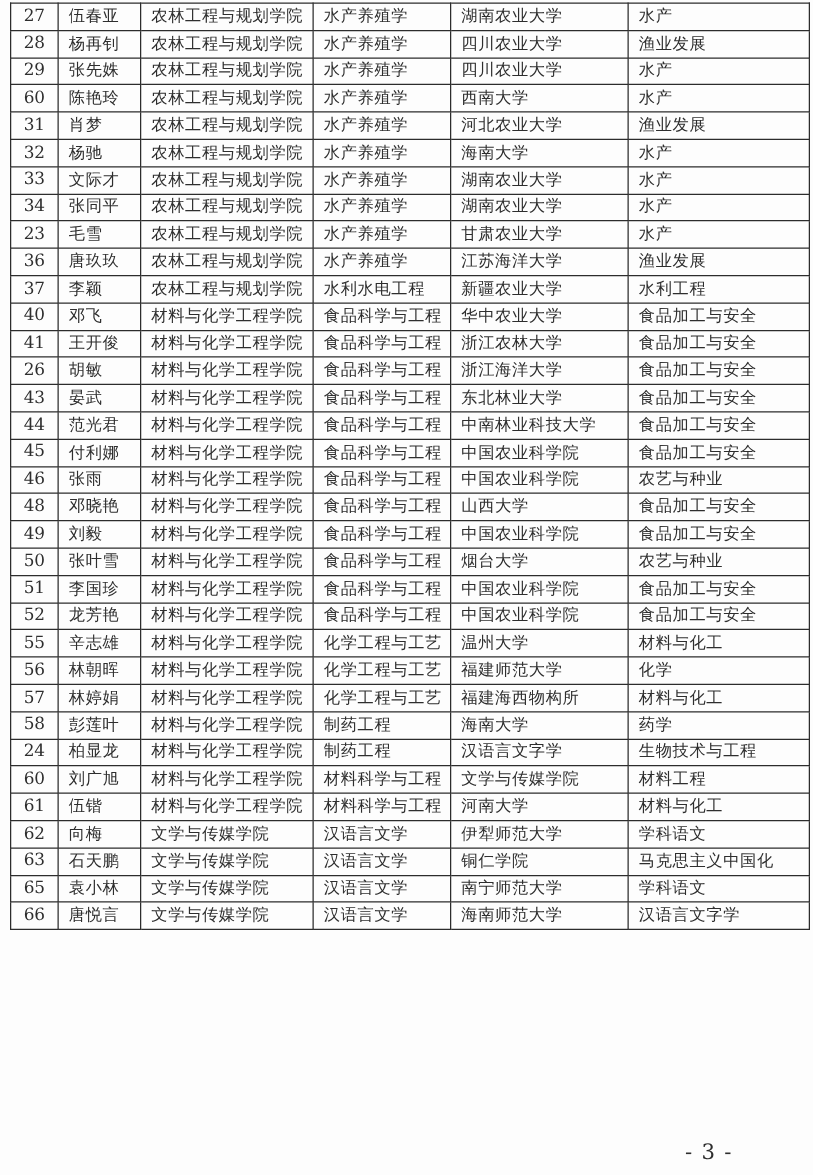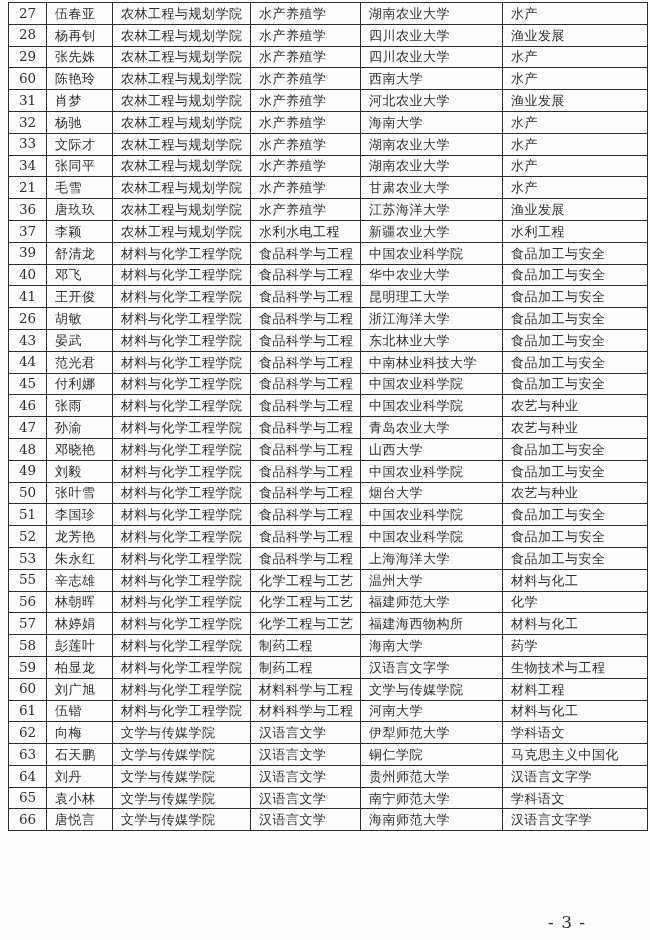--- a/index.html
+++ b/index.html
@@ -129,21 +129,21 @@
   <tr>
     <td class="col-no">34</td>
     <td class="col-name">张同平</td>
     <td class="col-college">农林工程与规划学院</td>
     <td class="col-major">水产养殖学</td>
     <td class="col-univ">湖南农业大学</td>
     <td class="col-field">水产</td>
   </tr>
 
   <tr>
-    <td class="col-no">21</td>
+    <td class="col-no">23</td>
     <td class="col-name">毛雪</td>
     <td class="col-college">农林工程与规划学院</td>
     <td class="col-major">水产养殖学</td>
     <td class="col-univ">甘肃农业大学</td>
     <td class="col-field">水产</td>
   </tr>
 
   <tr>
     <td class="col-no">36</td>
     <td class="col-name">唐玖玖</td>
@@ -156,44 +156,36 @@
   <tr>
     <td class="col-no">37</td>
     <td class="col-name">李颖</td>
     <td class="col-college">农林工程与规划学院</td>
     <td class="col-major">水利水电工程</td>
     <td class="col-univ">新疆农业大学</td>
     <td class="col-field">水利工程</td>
   </tr>
 
 
-  <tr>
-    <td class="col-no">39</td>
-    <td class="col-name">舒清龙</td>
-    <td class="col-college">材料与化学工程学院</td>
-    <td class="col-major">食品科学与工程</td>
-    <td class="col-univ">中国农业科学院</td>
-    <td class="col-field">食品加工与安全</td>
-  </tr>
 
   <tr>
     <td class="col-no">40</td>
     <td class="col-name">邓飞</td>
     <td class="col-college">材料与化学工程学院</td>
     <td class="col-major">食品科学与工程</td>
     <td class="col-univ">华中农业大学</td>
     <td class="col-field">食品加工与安全</td>
   </tr>
 
   <tr>
     <td class="col-no">41</td>
     <td class="col-name">王开俊</td>
     <td class="col-college">材料与化学工程学院</td>
     <td class="col-major">食品科学与工程</td>
-    <td class="col-univ">昆明理工大学</td>
+    <td class="col-univ">浙江农林大学</td>
     <td class="col-field">食品加工与安全</td>
   </tr>
 
   <tr>
     <td class="col-no">26</td>
     <td class="col-name">胡敏</td>
     <td class="col-college">材料与化学工程学院</td>
     <td class="col-major">食品科学与工程</td>
     <td class="col-univ">浙江海洋大学</td>
     <td class="col-field">食品加工与安全</td>
@@ -228,28 +220,20 @@
 
   <tr>
     <td class="col-no">46</td>
     <td class="col-name">张雨</td>
     <td class="col-college">材料与化学工程学院</td>
     <td class="col-major">食品科学与工程</td>
     <td class="col-univ">中国农业科学院</td>
     <td class="col-field">农艺与种业</td>
   </tr>
 
-  <tr>
-    <td class="col-no">47</td>
-    <td class="col-name">孙渝</td>
-    <td class="col-college">材料与化学工程学院</td>
-    <td class="col-major">食品科学与工程</td>
-    <td class="col-univ">青岛农业大学</td>
-    <td class="col-field">农艺与种业</td>
-  </tr>
 
   <tr>
     <td class="col-no">48</td>
     <td class="col-name">邓晓艳</td>
     <td class="col-college">材料与化学工程学院</td>
     <td class="col-major">食品科学与工程</td>
     <td class="col-univ">山西大学</td>
     <td class="col-field">食品加工与安全</td>
   </tr>
 
@@ -282,28 +266,20 @@
 
   <tr>
     <td class="col-no">52</td>
     <td class="col-name">龙芳艳</td>
     <td class="col-college">材料与化学工程学院</td>
     <td class="col-major">食品科学与工程</td>
     <td class="col-univ">中国农业科学院</td>
     <td class="col-field">食品加工与安全</td>
   </tr>
 
-  <tr>
-    <td class="col-no">53</td>
-    <td class="col-name">朱永红</td>
-    <td class="col-college">材料与化学工程学院</td>
-    <td class="col-major">食品科学与工程</td>
-    <td class="col-univ">上海海洋大学</td>
-    <td class="col-field">食品加工与安全</td>
-  </tr>
 
 
   <tr>
     <td class="col-no">55</td>
     <td class="col-name">辛志雄</td>
     <td class="col-college">材料与化学工程学院</td>
     <td class="col-major">化学工程与工艺</td>
     <td class="col-univ">温州大学</td>
     <td class="col-field">材料与化工</td>
   </tr>
@@ -329,21 +305,21 @@
   <tr>
     <td class="col-no">58</td>
     <td class="col-name">彭莲叶</td>
     <td class="col-college">材料与化学工程学院</td>
     <td class="col-major">制药工程</td>
     <td class="col-univ">海南大学</td>
     <td class="col-field">药学</td>
   </tr>
 
   <tr>
-    <td class="col-no">59</td>
+    <td class="col-no">24</td>
     <td class="col-name">柏显龙</td>
     <td class="col-college">材料与化学工程学院</td>
     <td class="col-major">制药工程</td>
     <td class="col-univ">汉语言文字学</td>
     <td class="col-field">生物技术与工程</td>
   </tr>
 
   <tr>
     <td class="col-no">60</td>
     <td class="col-name">刘广旭</td>
@@ -373,28 +349,20 @@
 
   <tr>
     <td class="col-no">63</td>
     <td class="col-name">石天鹏</td>
     <td class="col-college">文学与传媒学院</td>
     <td class="col-major">汉语言文学</td>
     <td class="col-univ">铜仁学院</td>
     <td class="col-field">马克思主义中国化</td>
   </tr>
 
-  <tr>
-    <td class="col-no">64</td>
-    <td class="col-name">刘丹</td>
-    <td class="col-college">文学与传媒学院</td>
-    <td class="col-major">汉语言文学</td>
-    <td class="col-univ">贵州师范大学</td>
-    <td class="col-field">汉语言文字学</td>
-  </tr>
 
   <tr>
     <td class="col-no">65</td>
     <td class="col-name">袁小林</td>
     <td class="col-college">文学与传媒学院</td>
     <td class="col-major">汉语言文学</td>
     <td class="col-univ">南宁师范大学</td>
     <td class="col-field">学科语文</td>
   </tr>
 

